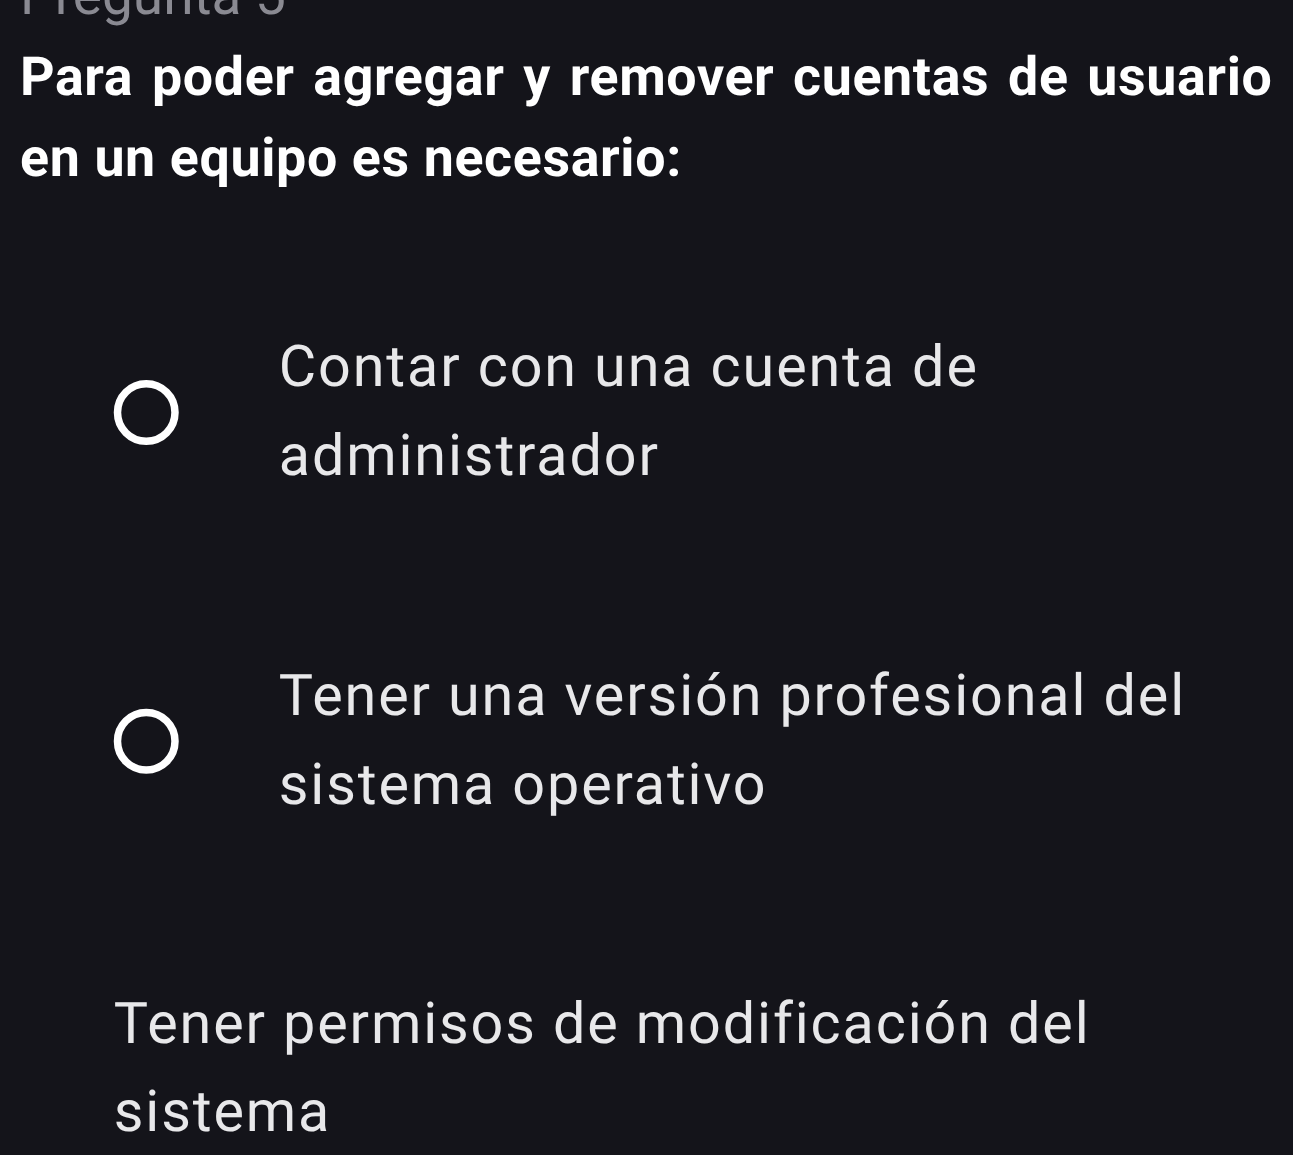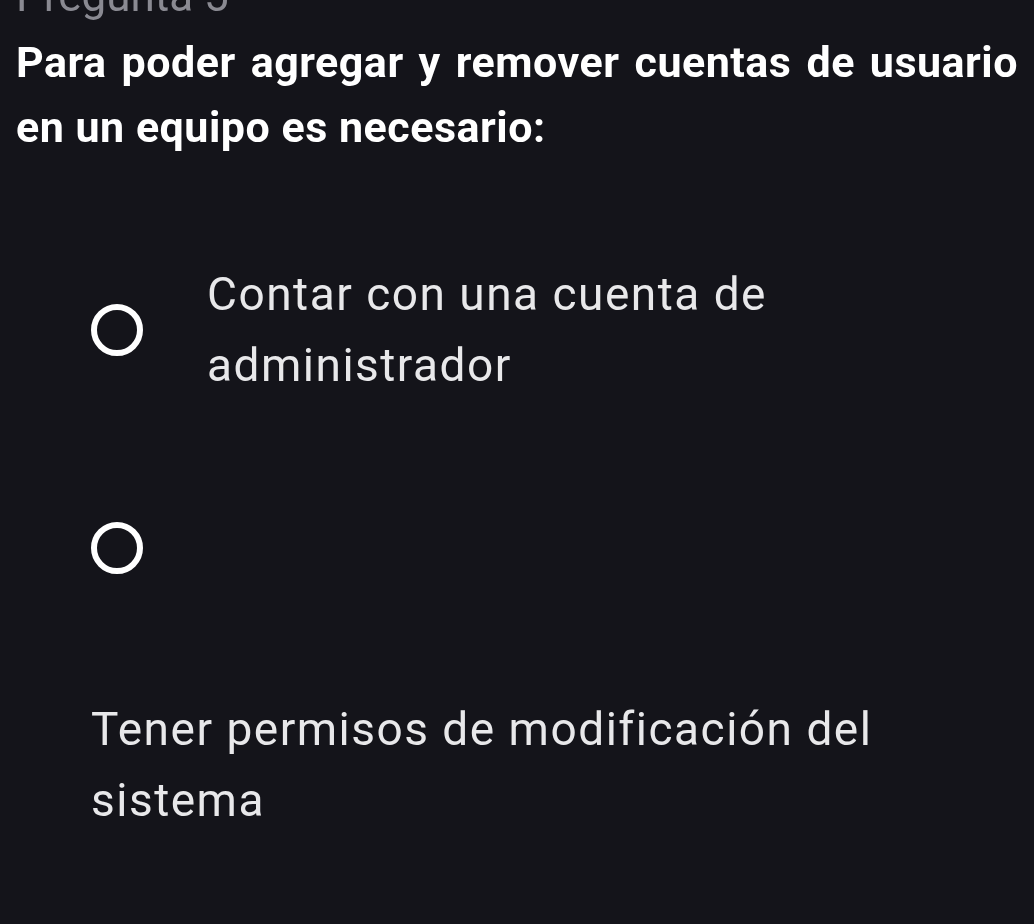--- a/index.html
+++ b/index.html
@@ -36,21 +36,21 @@
     .options {
       display: flex;
       flex-direction: column;
       gap: 120px;
       padding-left: 75px;
       padding-right: 30px;
     }
     .option {
       display: flex;
       align-items: center;
-      gap: 64px;
+      gap: 80px;
       cursor: pointer;
     }
     .radio-circle {
       width: 52px;
       height: 52px;
       border: 6px solid #ffffff;
       border-radius: 50%;
       flex-shrink: 0;
     }
     .option-label {
@@ -67,18 +67,19 @@
 <div class="question-number">Pregunta 5</div>
 <div class="question-text">Para poder agregar y remover cuentas de usuario en un equipo es necesario:</div>
 
 <div class="options">
   <div class="option">
     <div class="radio-circle"></div>
     <div class="option-label">Contar con una cuenta de administrador</div>
   </div>
   <div class="option">
     <div class="radio-circle"></div>
+    <div class="option-label">Tener una versión profesional del sistema operativo</div>
   </div>
   <div class="option">
 
     <div class="option-label">Tener permisos de modificación del sistema</div>
   </div>
 </div>
 
 </body></html>

